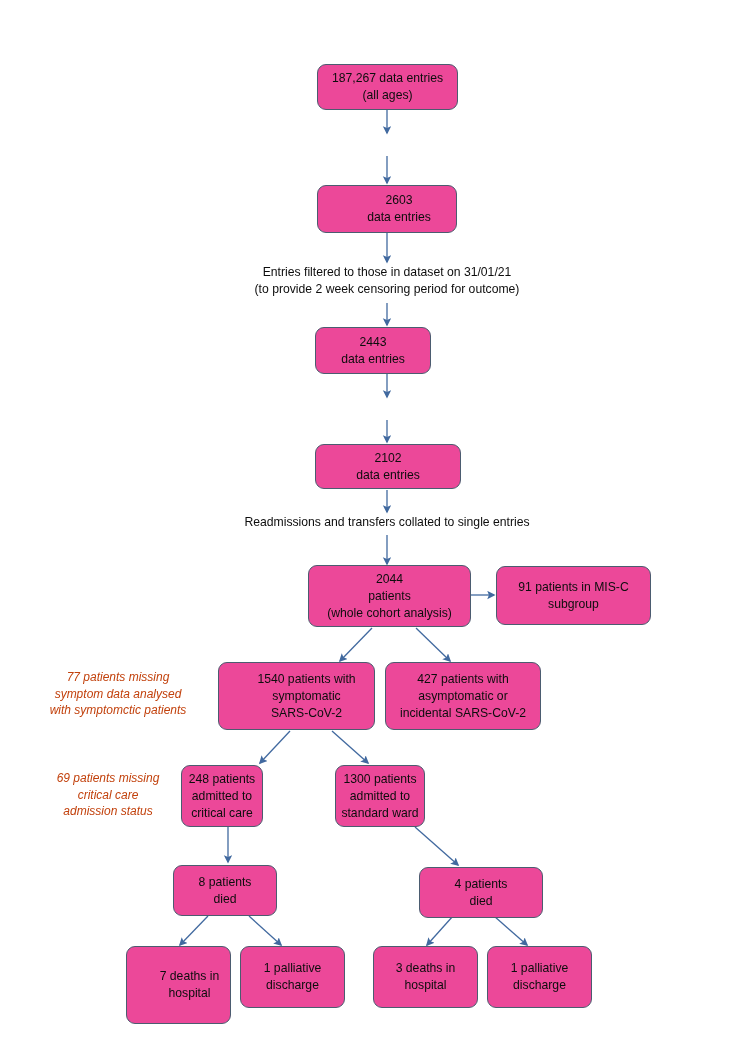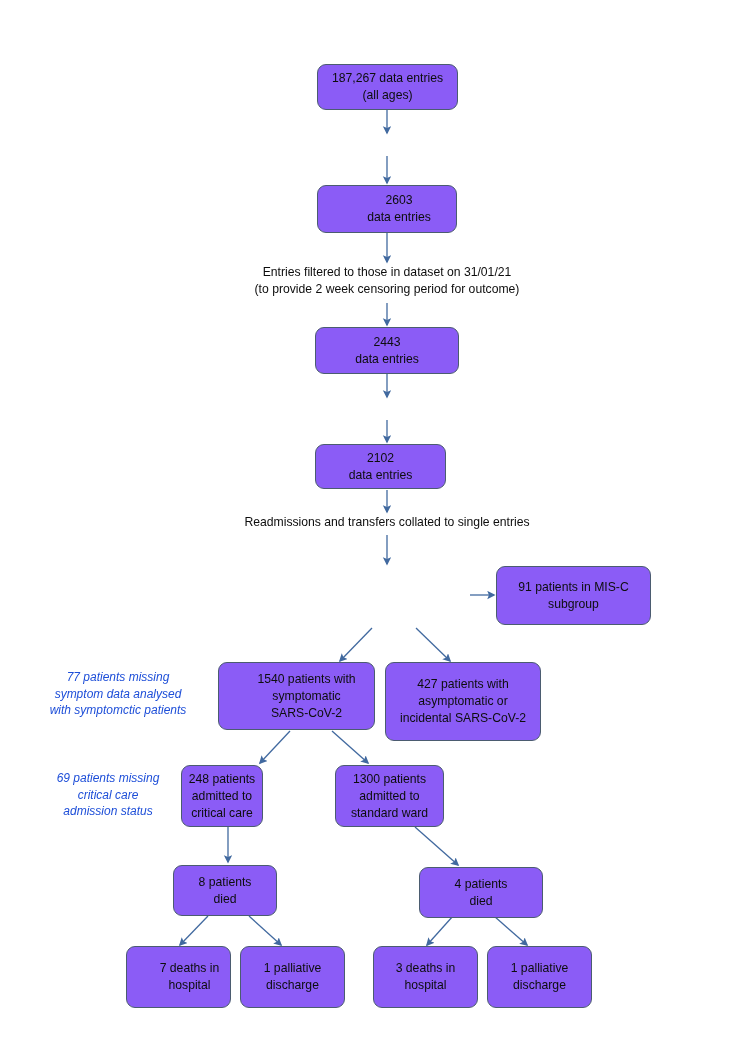--- a/index.html
+++ b/index.html
@@ -35,21 +35,21 @@
     font-size: 15.5px;
     font-weight: bold;
     letter-spacing: -0.1px;
     color: #000000;
   }
   .node {
     position: absolute;
     box-sizing: border-box;
     border: 1px solid #4b5c70;
     border-radius: 9px;
-    background: #8b5cf6;
+    background: #ec4899;
     display: flex;
     align-items: center;
     justify-content: center;
     text-align: center;
     font-size: 12.2px;
     line-height: 17px;
     color: #0d0d0d;
     padding: 2px 4px;
   }
   .node span {
@@ -62,21 +62,21 @@
     font-size: 12.2px;
     line-height: 17px;
     color: #0d0d0d;
   }
   .sidenote {
     position: absolute;
     text-align: center;
     font-size: 12px;
     line-height: 16.5px;
     font-style: italic;
-    color: #1d4ed8;
+    color: #c2410c;
   }
 </style>
 </head>
 <body>
 
 <div id="canvas">
 
   <svg id="flow-svg" viewBox="0 0 753 1054" xmlns="http://www.w3.org/2000/svg">
     <defs>
       <marker id="ah" markerWidth="9" markerHeight="9" refX="5.2" refY="3.2" orient="auto" markerUnits="strokeWidth">
@@ -130,65 +130,68 @@
     <span>187,267 data entries<br>(all ages)</span>
   </div>
 
 
   <div class="node" style="left:317px; top:185px; width:140px; height:48px;padding-left:28px;">
     <span>2603<br>data entries</span>
   </div>
 
   <div class="steplabel" style="left:157px; top:264px; width:460px;">Entries filtered to those in dataset on 31/01/21<br>(to provide 2 week censoring period for outcome)</div>
 
-  <div class="node" style="left:315px; top:327px; width:144px; height:47px;">
+  <div class="node" style="left:315px; top:327px; width:116px; height:47px;">
     <span>2443<br>data entries</span>
   </div>
 
 
-  <div class="node" style="left:315px; top:444px; width:131px; height:45px;">
+  <div class="node" style="left:315px; top:444px; width:146px; height:45px;">
     <span>2102<br>data entries</span>
   </div>
 
   <div class="steplabel" style="left:167px; top:514px; width:440px;">Readmissions and transfers collated to single entries</div>
 
+  <div class="node" style="left:308px; top:565px; width:163px; height:62px;">
+    <span>2044<br>patients<br>(whole cohort analysis)</span>
+  </div>
 
   <div class="node" style="left:496px; top:566px; width:155px; height:59px;">
     <span>91 patients in MIS-C<br>subgroup</span>
   </div>
 
   <div class="sidenote" style="left:28px; top:669px; width:180px;">77 patients missing<br>symptom data analysed<br>with symptomctic patients</div>
 
   <div class="node" style="left:218px; top:662px; width:157px; height:68px;padding-left:24px;">
     <span>1540 patients with<br>symptomatic<br>SARS-CoV-2</span>
   </div>
 
-  <div class="node" style="left:385px; top:662px; width:156px; height:79px;">
+  <div class="node" style="left:385px; top:662px; width:156px; height:68px;">
     <span>427 patients with<br>asymptomatic or<br>incidental SARS-CoV-2</span>
   </div>
 
   <div class="sidenote" style="left:28px; top:770px; width:160px;">69 patients missing<br>critical care<br>admission status</div>
 
   <div class="node" style="left:181px; top:765px; width:82px; height:62px;">
     <span>248 patients<br>admitted to<br>critical care</span>
   </div>
 
-  <div class="node" style="left:335px; top:765px; width:109px; height:62px;">
+  <div class="node" style="left:335px; top:765px; width:90px; height:62px;">
     <span>1300 patients<br>admitted to<br>standard ward</span>
   </div>
 
   <div class="node" style="left:173px; top:865px; width:104px; height:51px;">
     <span>8 patients<br>died</span>
   </div>
 
   <div class="node" style="left:419px; top:867px; width:124px; height:51px;">
     <span>4 patients<br>died</span>
   </div>
 
-  <div class="node" style="left:126px; top:946px; width:105px; height:62px;padding-left:26px;">
+  <div class="node" style="left:126px; top:946px; width:105px; height:78px;padding-left:26px;">
     <span>7 deaths in<br>hospital</span>
   </div>
 
   <div class="node" style="left:240px; top:946px; width:105px; height:62px;">
     <span>1 palliative<br>discharge</span>
   </div>
 
   <div class="node" style="left:373px; top:946px; width:105px; height:62px;">
     <span>3 deaths in<br>hospital</span>
   </div>

